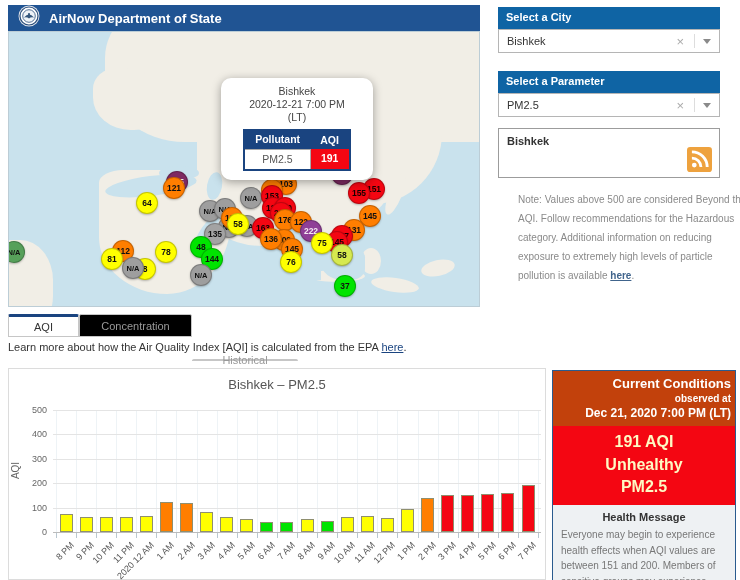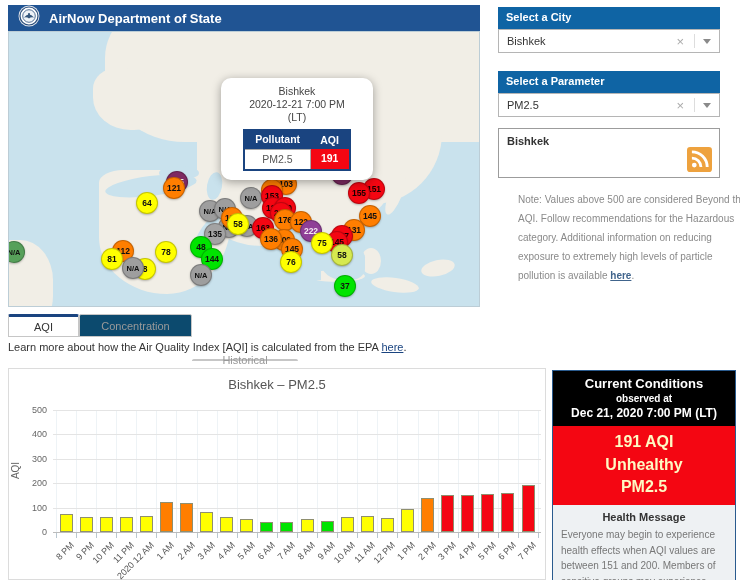--- a/index.html
+++ b/index.html
@@ -26,40 +26,40 @@
               box-shadow:2px 2px 5px rgba(0,0,0,.25);z-index:49;}
   #popup table{border-collapse:collapse;margin:5px auto 0;border:2px solid #1a4480;}
   #popup th{background:#1a4480;color:#fff;font-size:10.5px;padding:2px 10px;font-weight:bold;}
   #popup td{font-size:10.5px;padding:3px 10px;}
   #popup td.pm{background:#fff;border:1px solid #a9a9a9;color:#555;}
   #popup td.aqi{background:#f40612;color:#fff;font-weight:bold;}
 
   
   #tabs{left:8px;top:314px;display:flex;height:23px;}
   .tab{box-sizing:border-box;display:flex;align-items:center;justify-content:center;font-size:11px;
-       border:1px solid #c6c6c6;background:#0c4a6e;color:#999;border-radius:2px 2px 0 0;}
+       border:1px solid #c6c6c6;background:#000000;color:#999;border-radius:2px 2px 0 0;}
   .tab.active{background:#fff;color:#333;border-top:3px solid #1a4480;}
   #learn{left:8px;top:341px;font-size:11px;color:#333;}
   .lnk{color:#1a4480;text-decoration:underline;cursor:pointer;}
 
   
   #chart{left:8px;top:368px;width:538px;height:212px;background:#fff;border:1px solid #dcdcdc;box-sizing:border-box;}
   #chart .ctitle{position:absolute;left:0;top:8px;width:100%;text-align:center;font-size:13px;color:#555;}
   #chart .ylab{position:absolute;left:-2px;top:96px;transform:rotate(-90deg);font-size:10px;color:#666;}
   .gline{position:absolute;left:44px;width:488px;height:1px;background:#e4e4e4;}
   .gline.zero{background:#bbb;}
   .vline{position:absolute;width:1px;background:#eef3f6;}
   .ytick{position:absolute;width:30px;right:auto;text-align:right;font-size:9px;color:#666;}
   .bar{position:absolute;width:13px;border:1px solid #8f8f6f;box-sizing:border-box;}
   .xtick{position:absolute;width:1px;height:6px;background:#b9c7d0;}
   .xlab{position:absolute;font-size:9px;color:#555;white-space:nowrap;transform:translateX(-100%) rotate(-45deg);transform-origin:100% 0;}
 
   
   #cond{left:552px;top:370px;width:184px;background:#eef1f3;border:1px solid #2a5b8e;border-bottom:6px solid #2e6da4;box-sizing:border-box;}
-  .cond-hdr{background:#000000;color:#fff;text-align:center;padding:5px 4px 6px;}
+  .cond-hdr{background:#c2410c;color:#fff;text-align:right;padding:5px 4px 6px;}
   .ch1{font-size:13px;font-weight:bold;}
   .ch2{font-size:10px;font-weight:bold;margin-top:2px;}
   .ch3{font-size:12px;font-weight:bold;margin-top:2px;}
   .cond-aqi{background:#f40612;color:#fef9c3;text-align:center;font-weight:bold;font-size:16px;line-height:1.42;padding:5px 0 6px;}
   .cond-health{padding:3px 8px 5px;}
   .hm-title{font-size:11px;font-weight:bold;color:#333;text-align:center;margin:3px 0 4px;}
   .hm-text{font-size:10px;color:#777;line-height:1.55;}
 
   
   .sec-hdr{left:498px;width:222px;height:22px;background:#0f64a4;color:#fff;font-size:11px;font-weight:bold;

